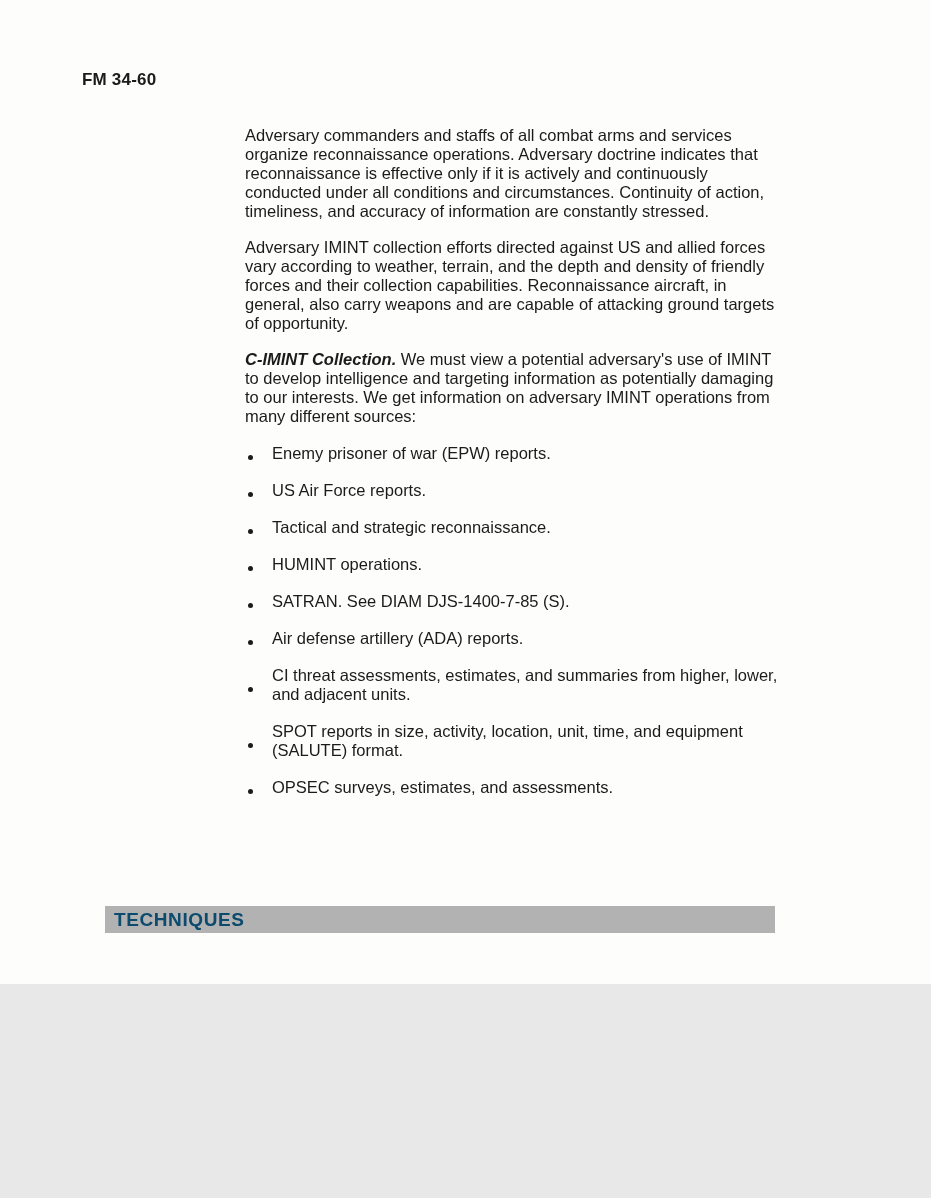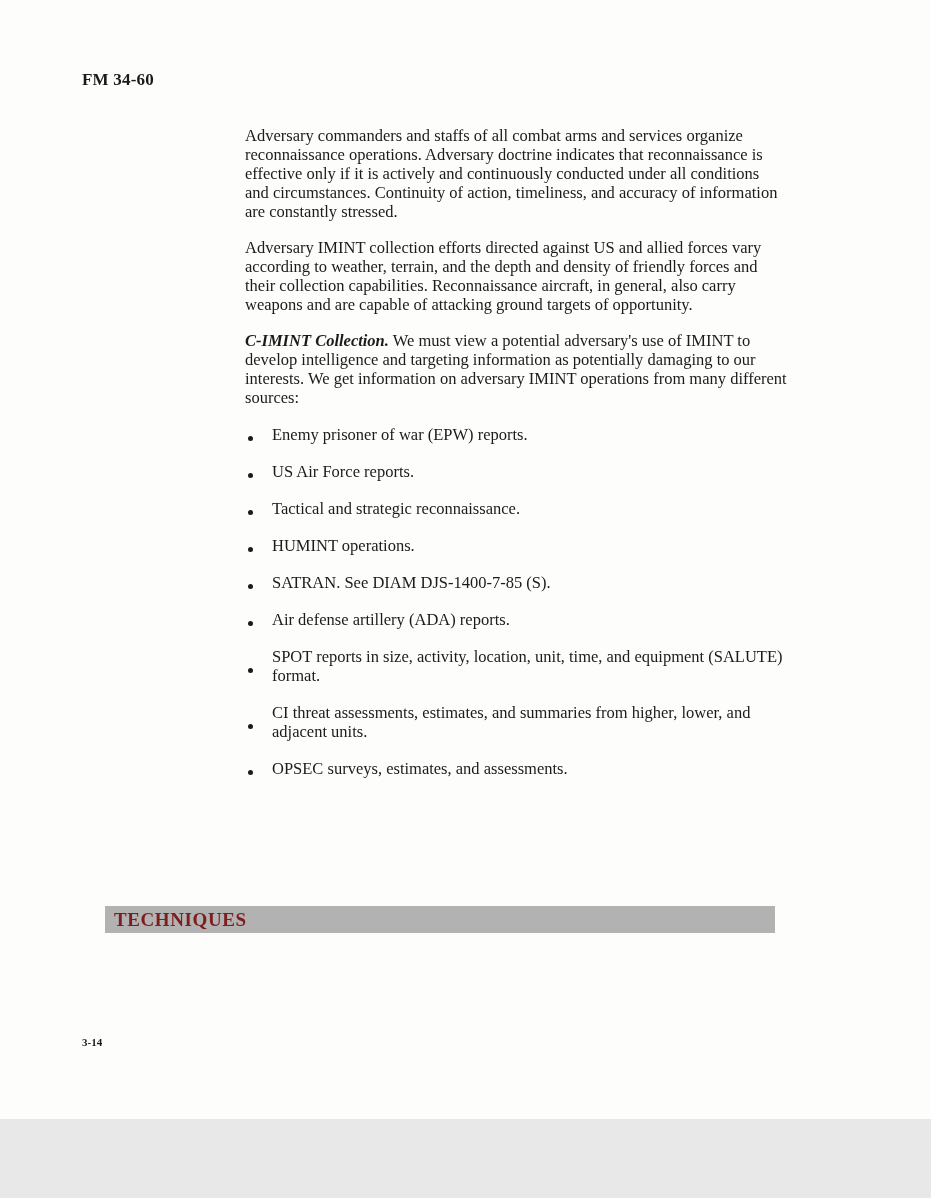--- a/index.html
+++ b/index.html
@@ -3,25 +3,25 @@
 <meta charset="utf-8">
 <style>
   html, body {
     margin: 0;
     padding: 0;
     background: #e8e8e8;
   }
   .page {
     position: relative;
     width: 931px;
-    height: 1119px;
+    height: 984px;
     margin: 0 auto;
     background: #fdfdfc;
     color: #1b1b1b;
-    font-family: Liberation Serif, serif;
+    font-family: Liberation Sans, sans-serif;
     overflow: hidden;
   }
   .fm-header {
     position: absolute;
     top: 70px;
     left: 82px;
     font-size: 17px;
     font-weight: bold;
     letter-spacing: 0.2px;
   }
@@ -70,21 +70,21 @@
     background: #b2b2b2;
     display: flex;
     align-items: center;
     padding-left: 9px;
     box-sizing: border-box;
   }
   .section-bar span {
     font-size: 19px;
     font-weight: bold;
     letter-spacing: 0.6px;
-    color: #7f1d1d;
+    color: #0c4a6e;
   }
   .closing {
     position: absolute;
     top: 957px;
     left: 245px;
     width: 548px;
     font-size: 16.5px;
     line-height: 19px;
   }
   .page-footer {
@@ -127,25 +127,25 @@
       <li>
           <span class="dot"></span>
           <span class="bt">SATRAN. See DIAM DJS-1400-7-85 (S).</span>
         </li>
       <li>
           <span class="dot"></span>
           <span class="bt">Air defense artillery (ADA) reports.</span>
         </li>
       <li>
           <span class="dot"></span>
-          <span class="bt">SPOT reports in size, activity, location, unit, time, and equipment (SALUTE) format.</span>
+          <span class="bt">CI threat assessments, estimates, and summaries from higher, lower, and adjacent units.</span>
         </li>
       <li>
           <span class="dot"></span>
-          <span class="bt">CI threat assessments, estimates, and summaries from higher, lower, and adjacent units.</span>
+          <span class="bt">SPOT reports in size, activity, location, unit, time, and equipment (SALUTE) format.</span>
         </li>
       <li>
           <span class="dot"></span>
           <span class="bt">OPSEC surveys, estimates, and assessments.</span>
         </li>
     </ul>
   </div>
 
   <div class="section-bar">
     <span>TECHNIQUES</span>

